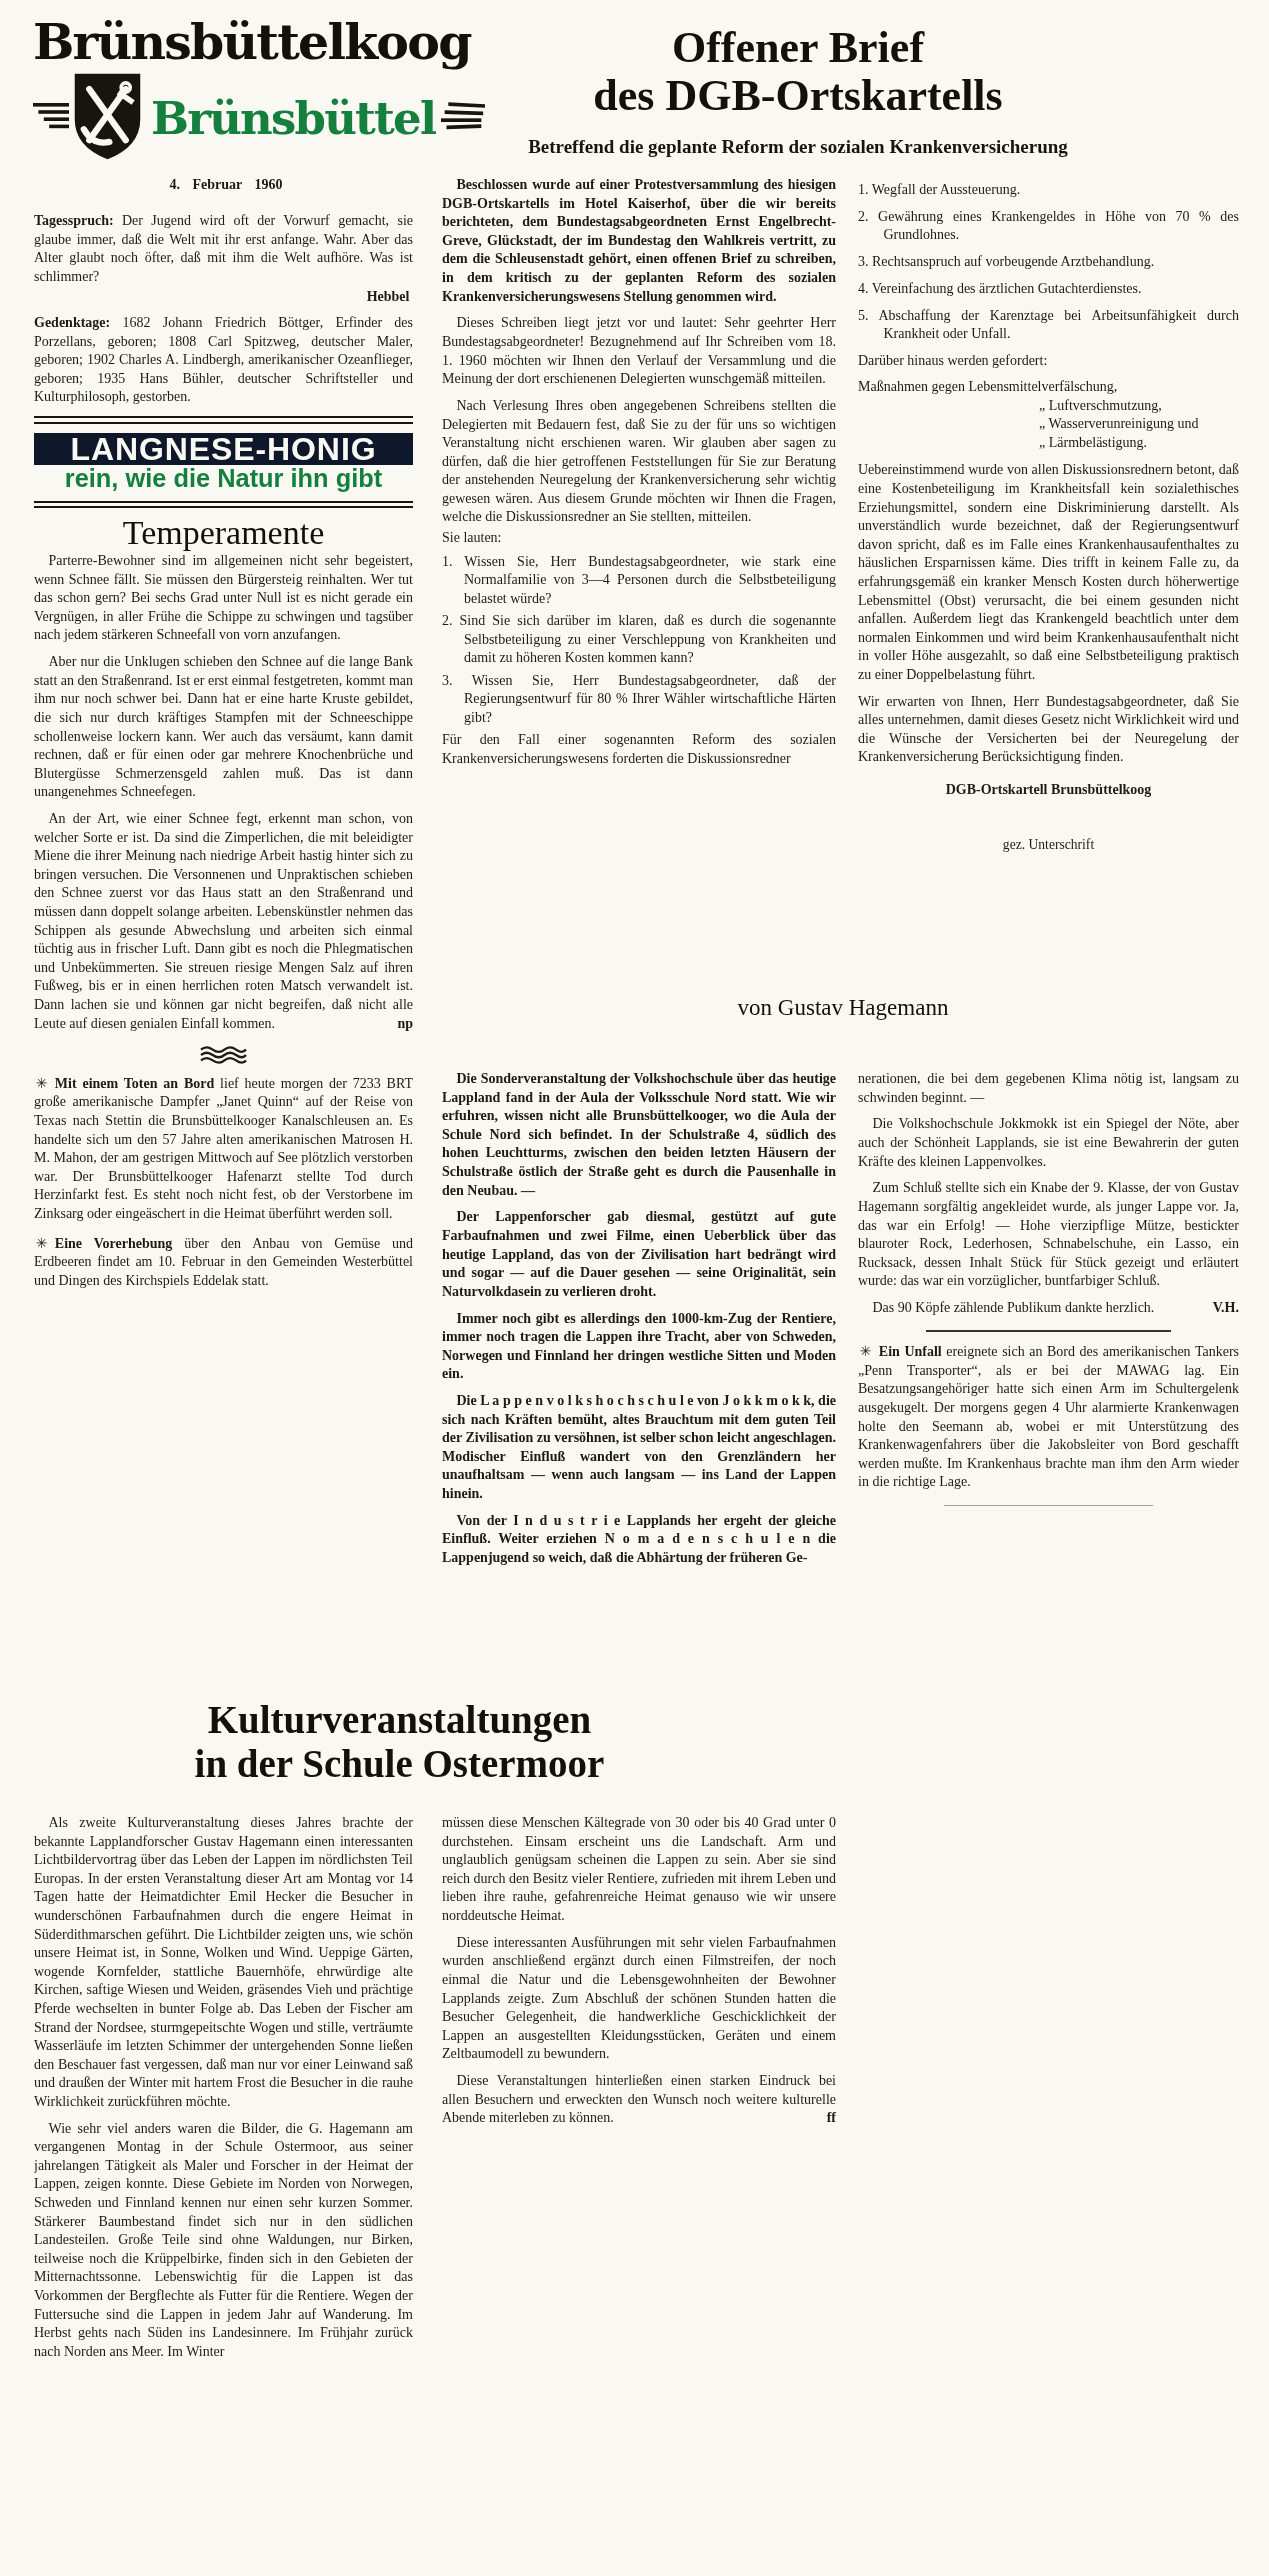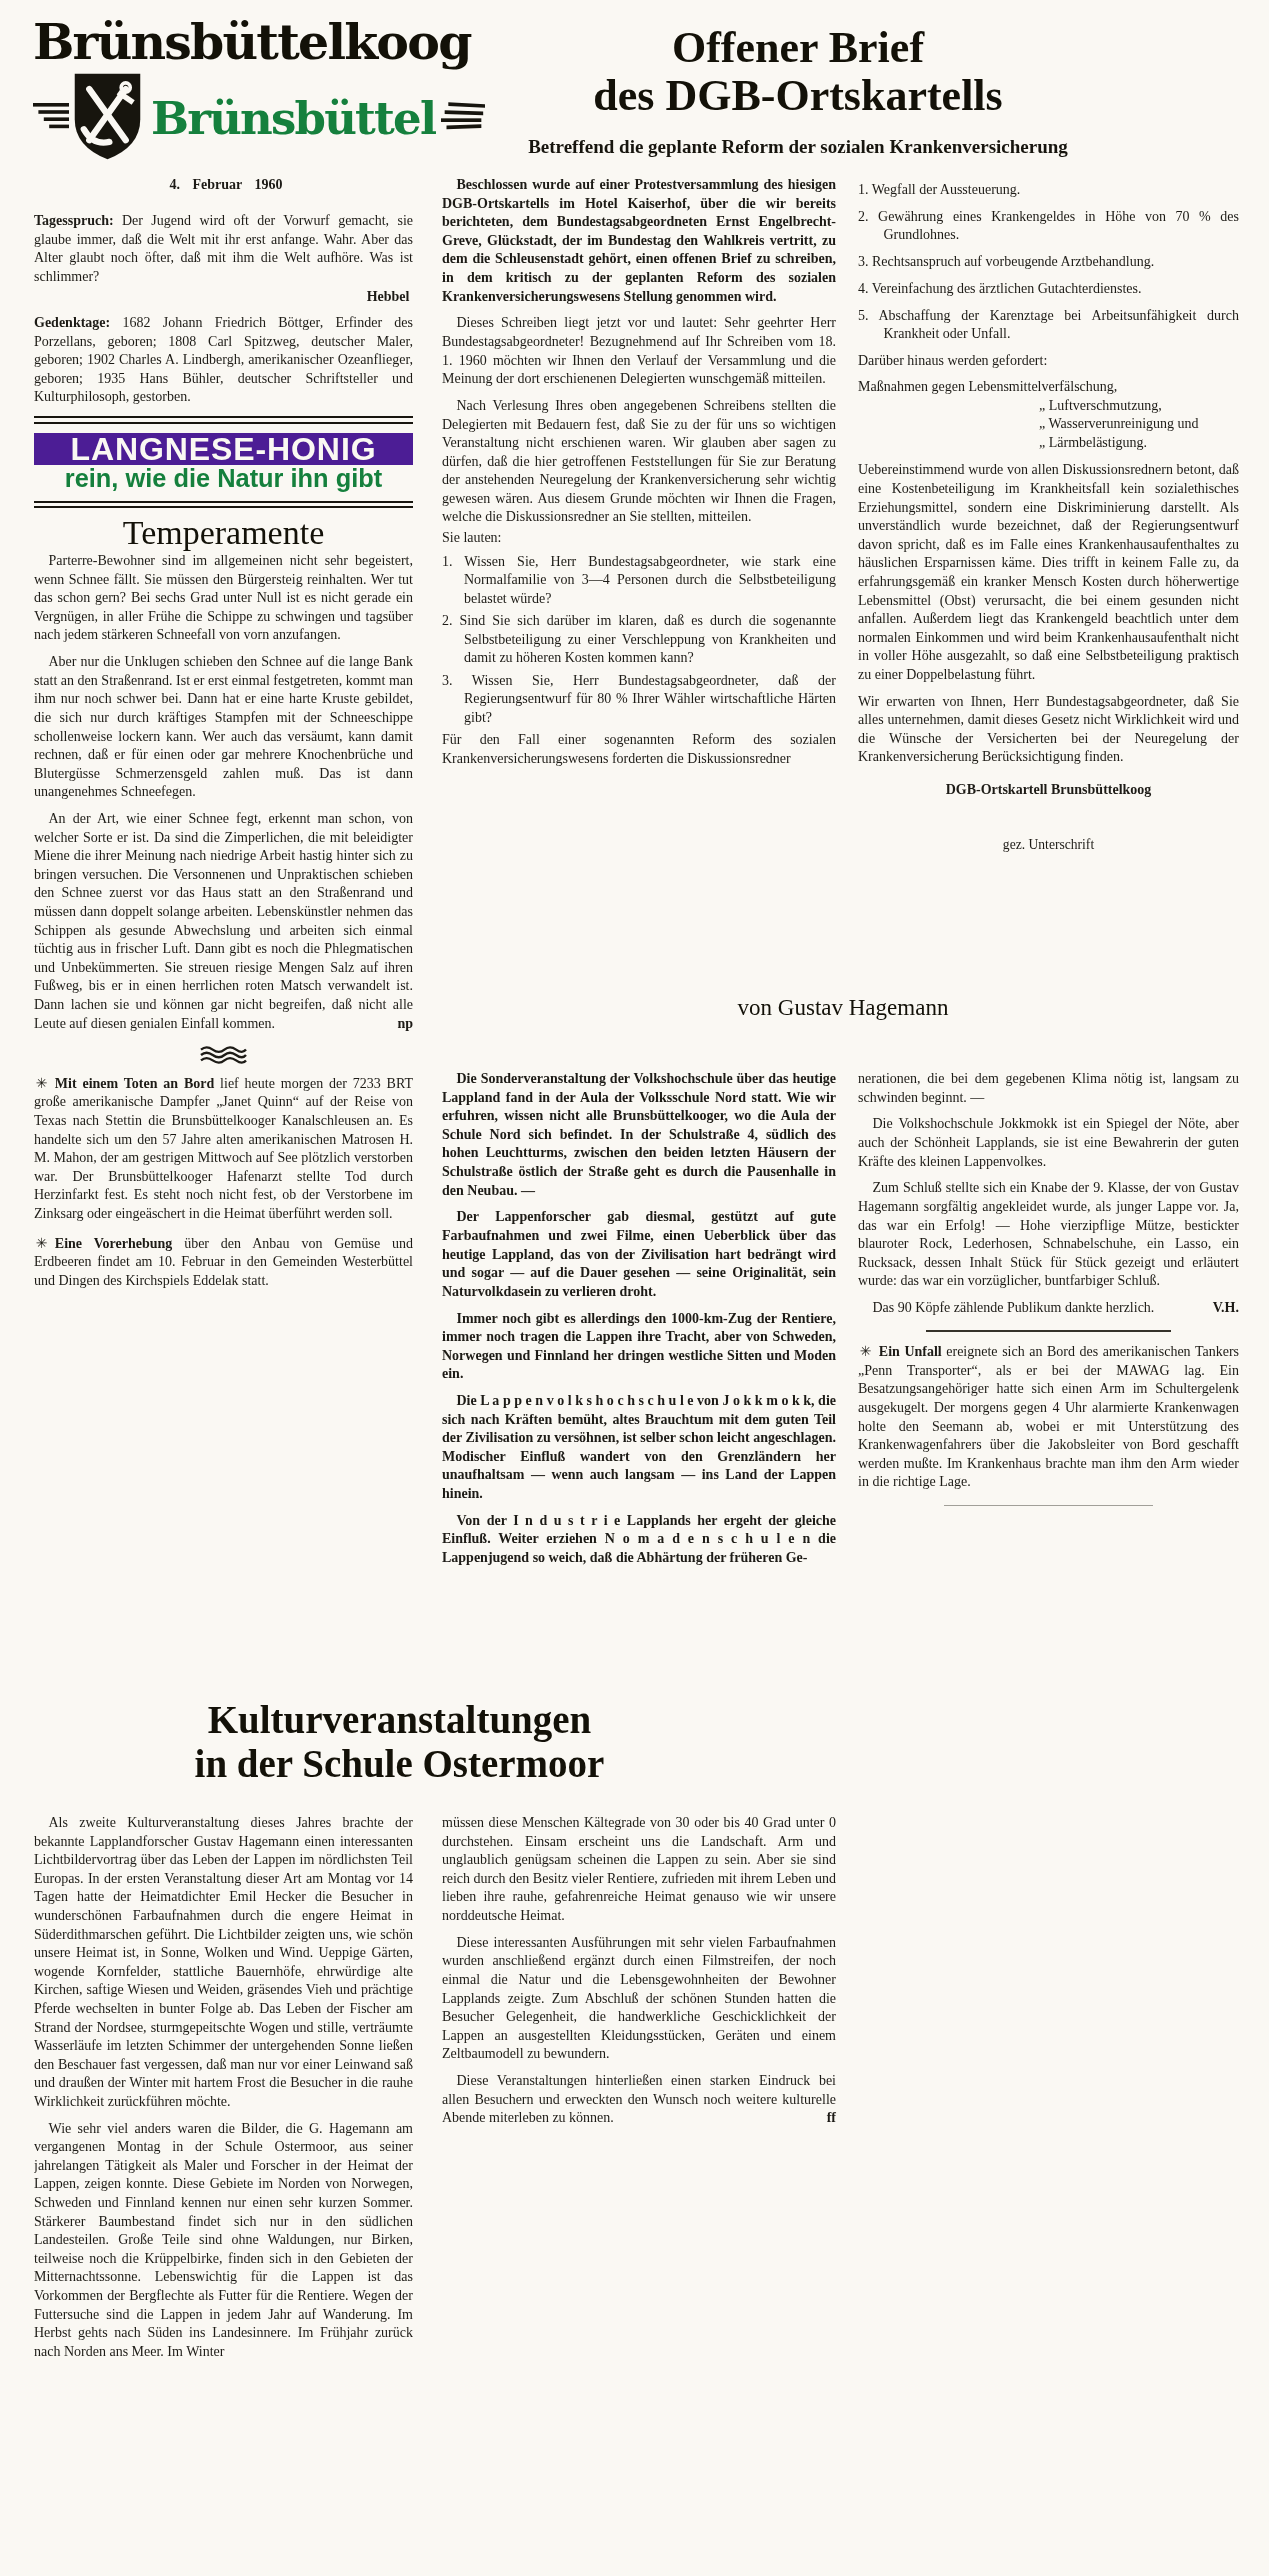--- a/index.html
+++ b/index.html
@@ -21,21 +21,21 @@
   .m-line1{font-family:"DejaVu Serif",serif;font-size:49px;font-weight:bold;letter-spacing:-1.8px;white-space:nowrap;color:#131108;}
   .m-row{display:flex;align-items:center;margin-top:0px;}
   .m-line2{font-family:"DejaVu Serif",serif;font-size:45px;font-weight:bold;letter-spacing:-1.8px;white-space:nowrap;color:#15803d;margin-left:5.4px;}
   .m-date{text-align:center;font-size:14px;font-weight:bold;margin-top:11px;word-spacing:9px;}
   
   .drule{border-top:2.7px solid #17150e;border-bottom:2.7px solid #17150e;height:3.6px;margin:9px 0;}
   .wavy{display:block;margin:12.7px auto 11px auto;}
   .thin-line{width:245px;height:1.8px;background:#35322a;margin:12.7px auto 11px auto;}
   .thin-line.faint{width:209px;height:0.9px;opacity:.45;}
   
-  .ad-bar{background:#4c1d95;color:#faf8f3;font-family:"Liberation Sans","DejaVu Sans",sans-serif;
+  .ad-bar{background:#0f172a;color:#faf8f3;font-family:"Liberation Sans","DejaVu Sans",sans-serif;
     font-weight:bold;font-size:32px;letter-spacing:0.9px;text-align:center;padding:7.3px 0 6.3px 0;white-space:nowrap;}
   .ad-sub{font-family:"Liberation Sans","DejaVu Sans",sans-serif;font-weight:bold;font-size:25.4px;
     text-align:center;padding:4.5px 0 3.6px 0;color:#15803d;white-space:nowrap;}
   
   .art-title{font-size:34px;font-weight:normal;text-align:center;margin:16.3px 0 9px 0;color:#131108;}
   .dgb-headline{position:absolute;left:426px;top:23.6px;width:744px;text-align:center;
     font-size:44px;font-weight:bold;line-height:1.1;color:#131108;}
   .dgb-subtitle{position:absolute;left:390px;top:136px;width:816px;text-align:center;
     font-size:19px;font-weight:bold;color:#17150e;}
   .fortsetzung-head{position:absolute;left:444px;top:980px;width:798px;text-align:center;color:#131108;}

